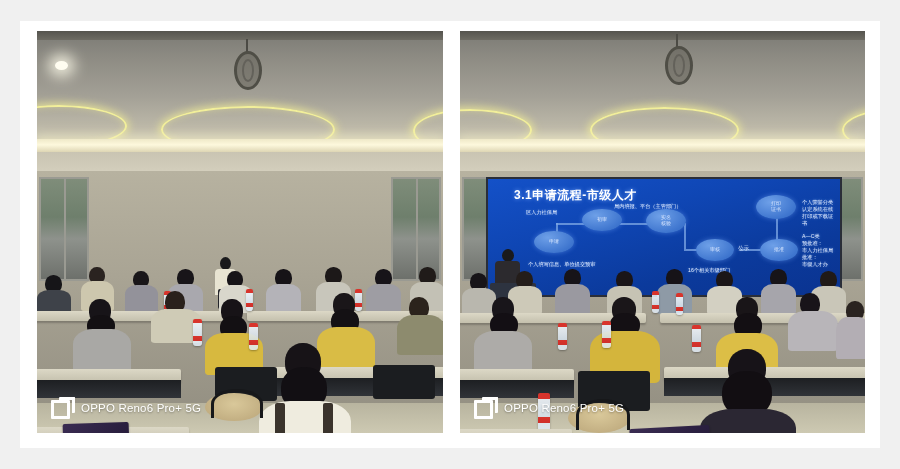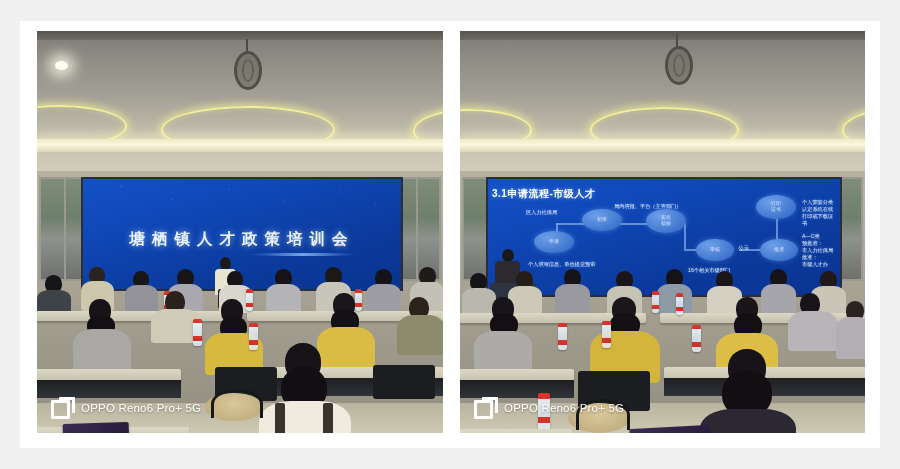--- a/index.html
+++ b/index.html
@@ -105,21 +105,21 @@
     white-space:nowrap;
   }
   .banner-swoosh{
     position:absolute;left:52%;top:74px;width:110px;height:3px;
     background:linear-gradient(90deg,transparent,rgba(150,200,255,.75),transparent);
     border-radius:50%;
   }
 
   
   .slide-title{
-    position:absolute;left:4px;top:8px;color:#ffffff;font-size:10px;font-weight:700;
+    position:absolute;left:26px;top:8px;color:#ffffff;font-size:12px;font-weight:700;
     letter-spacing:.5px;text-shadow:0 0 4px rgba(120,170,255,.9);
   }
   .node{
     position:absolute;border-radius:50%;
     background:radial-gradient(ellipse at 35% 30%,#6ea0e8,#3f76cf 70%,#3468c0);
     color:#dbe8ff;font-size:5px;display:flex;align-items:center;justify-content:center;
     text-align:center;line-height:1.15;box-shadow:0 0 5px rgba(120,170,255,.45);
     padding:1px;box-sizing:border-box;
   }
   .edge{position:absolute;background:#7fa8e4;opacity:.75;}
@@ -202,25 +202,20 @@
           <div class="pendant-cord"></div>
           <div class="pendant"></div>
           <div class="lightbar"></div>
           <div class="upper-wall"></div>
         </div>
 
         <div class="room">
           <div class="window wl"></div>
           <div class="window wr"></div>
 
-          <div class="screen">
-            <div class="screen-speckle"></div>
-            <div class="banner-title">塘栖镇人才政策培训会</div>
-            <div class="banner-swoosh"></div>
-          </div>
 
           <div class="presenter">
             <div class="p-head" style="left:183px;top:86px;width:11px;height:13px;"></div>
             <div class="p-body" style="left:178px;top:98px;width:21px;height:26px;"></div>
             <div class="p-body" style="left:181px;top:118px;width:15px;height:20px;background:#23242a;border-radius:2px;"></div>
           </div>
 
           <div class="floor"></div>
 
           <div class="person">

